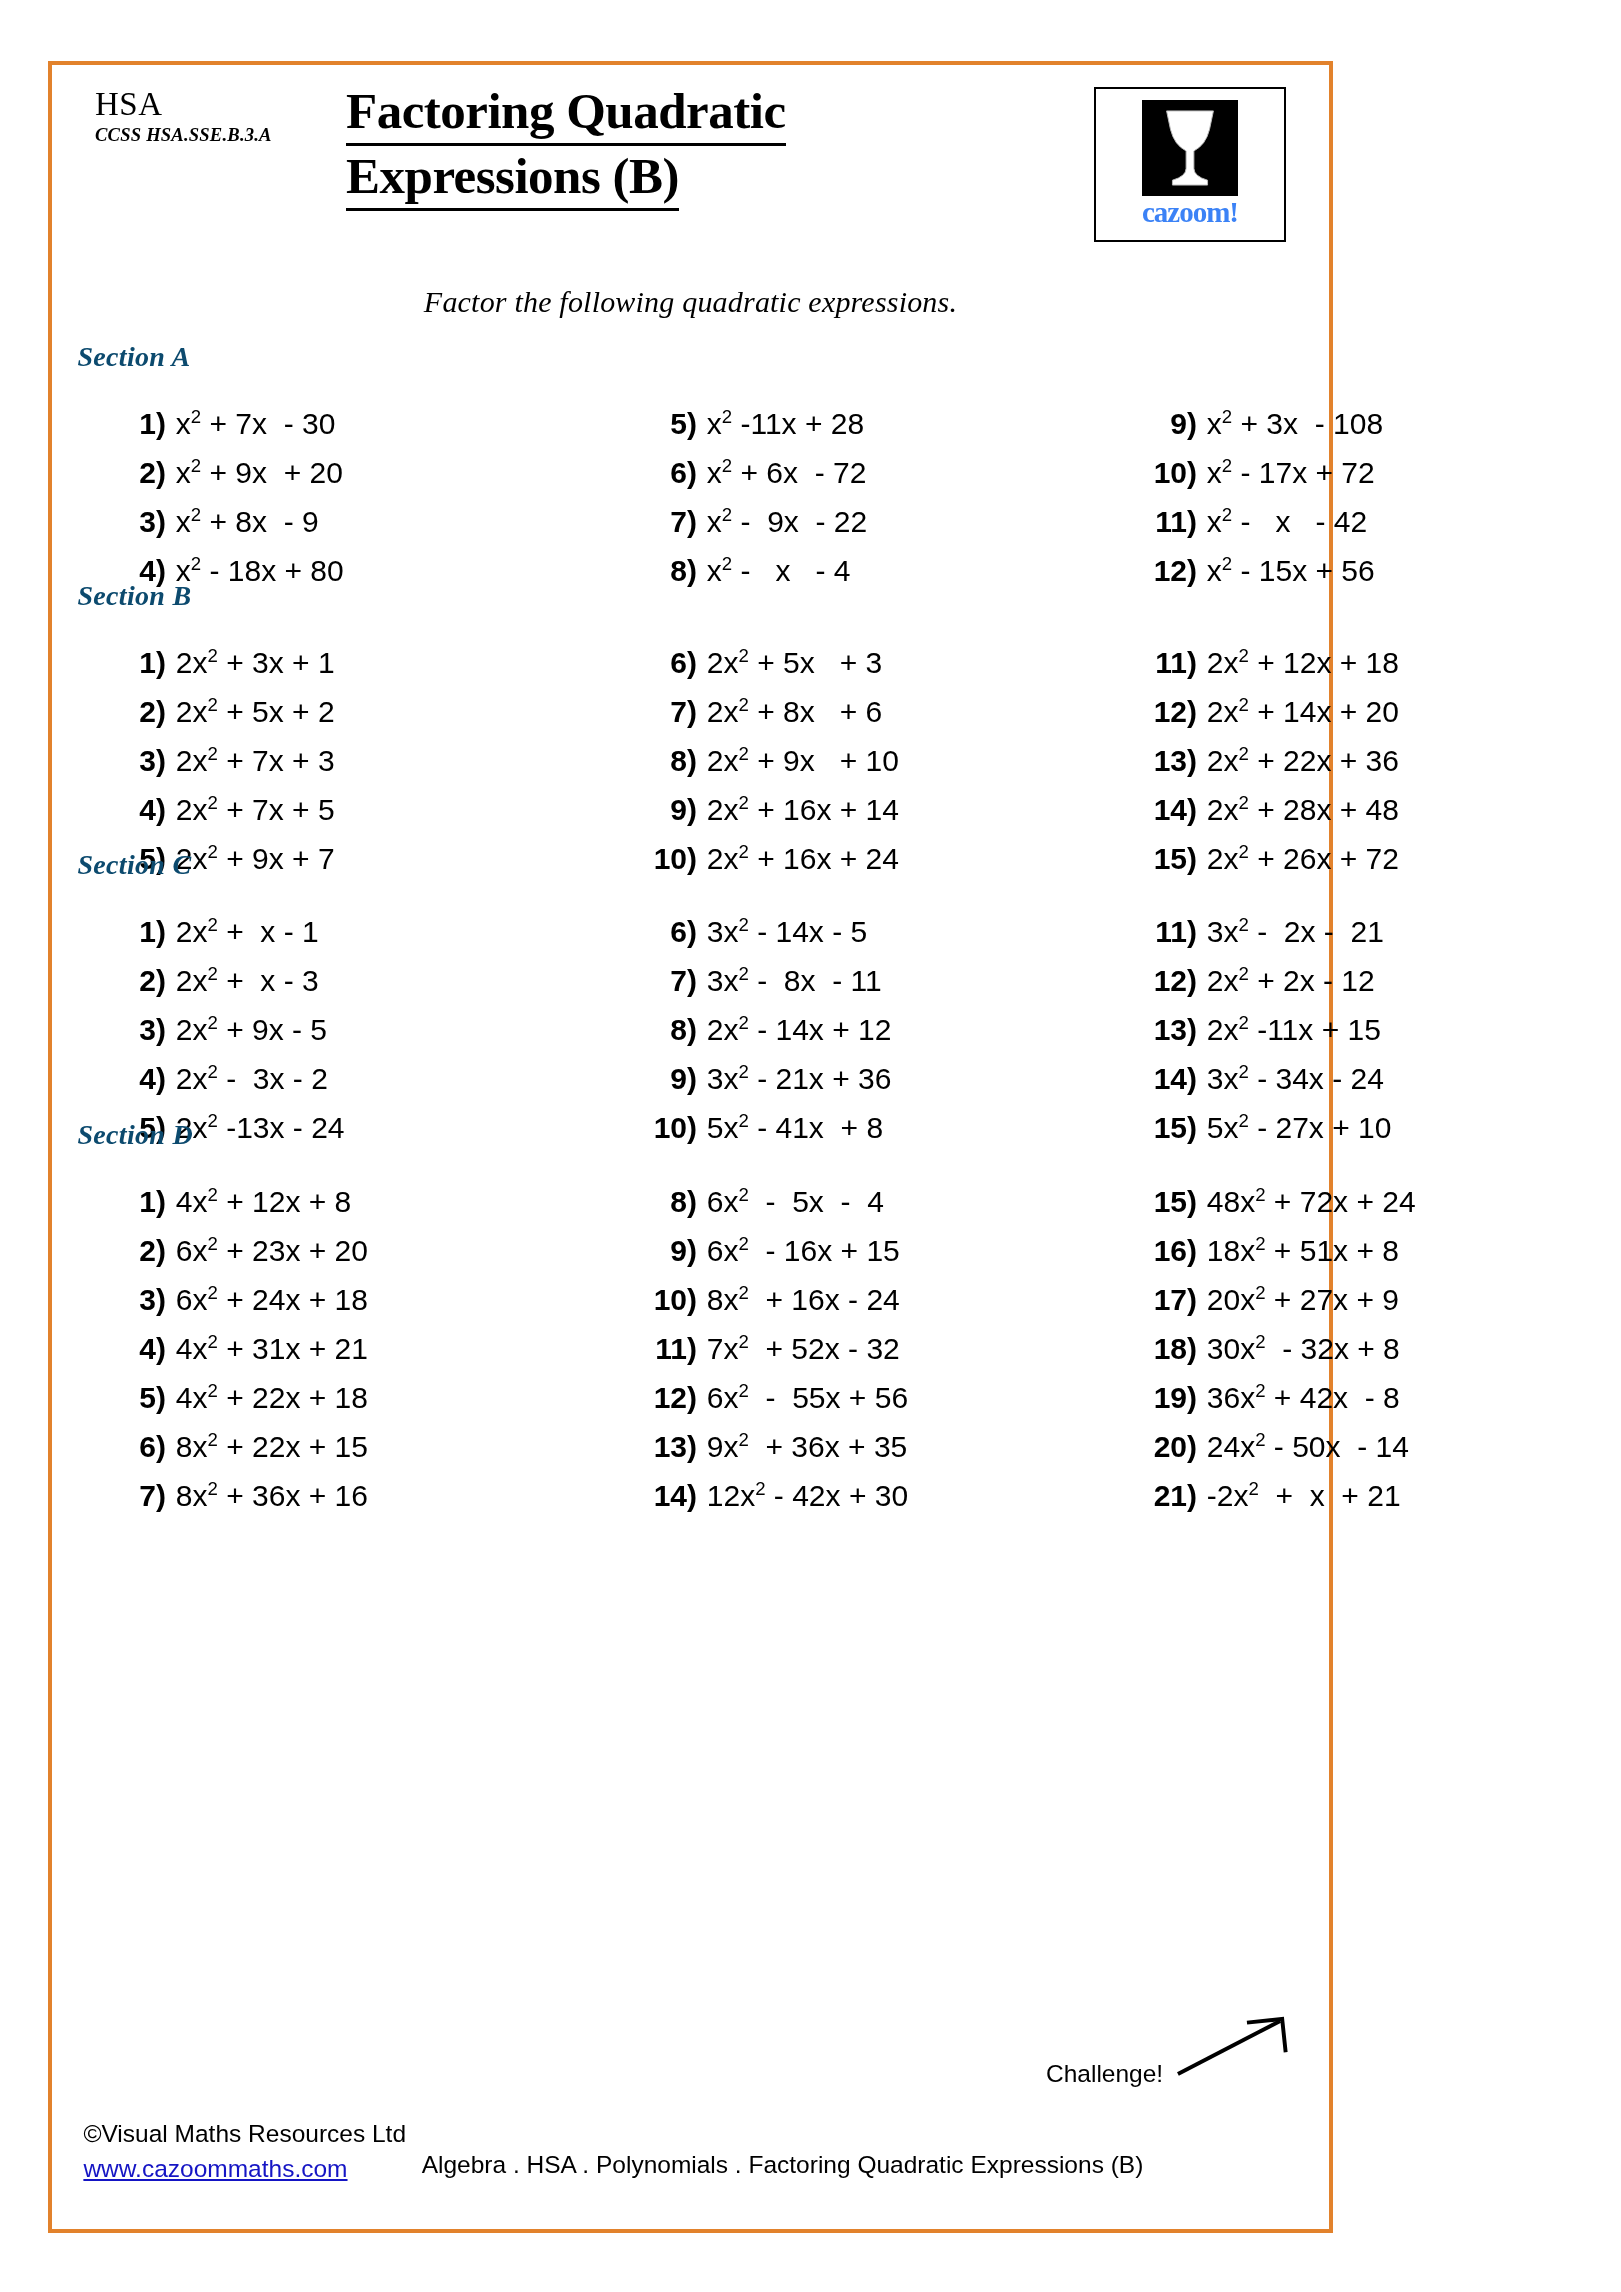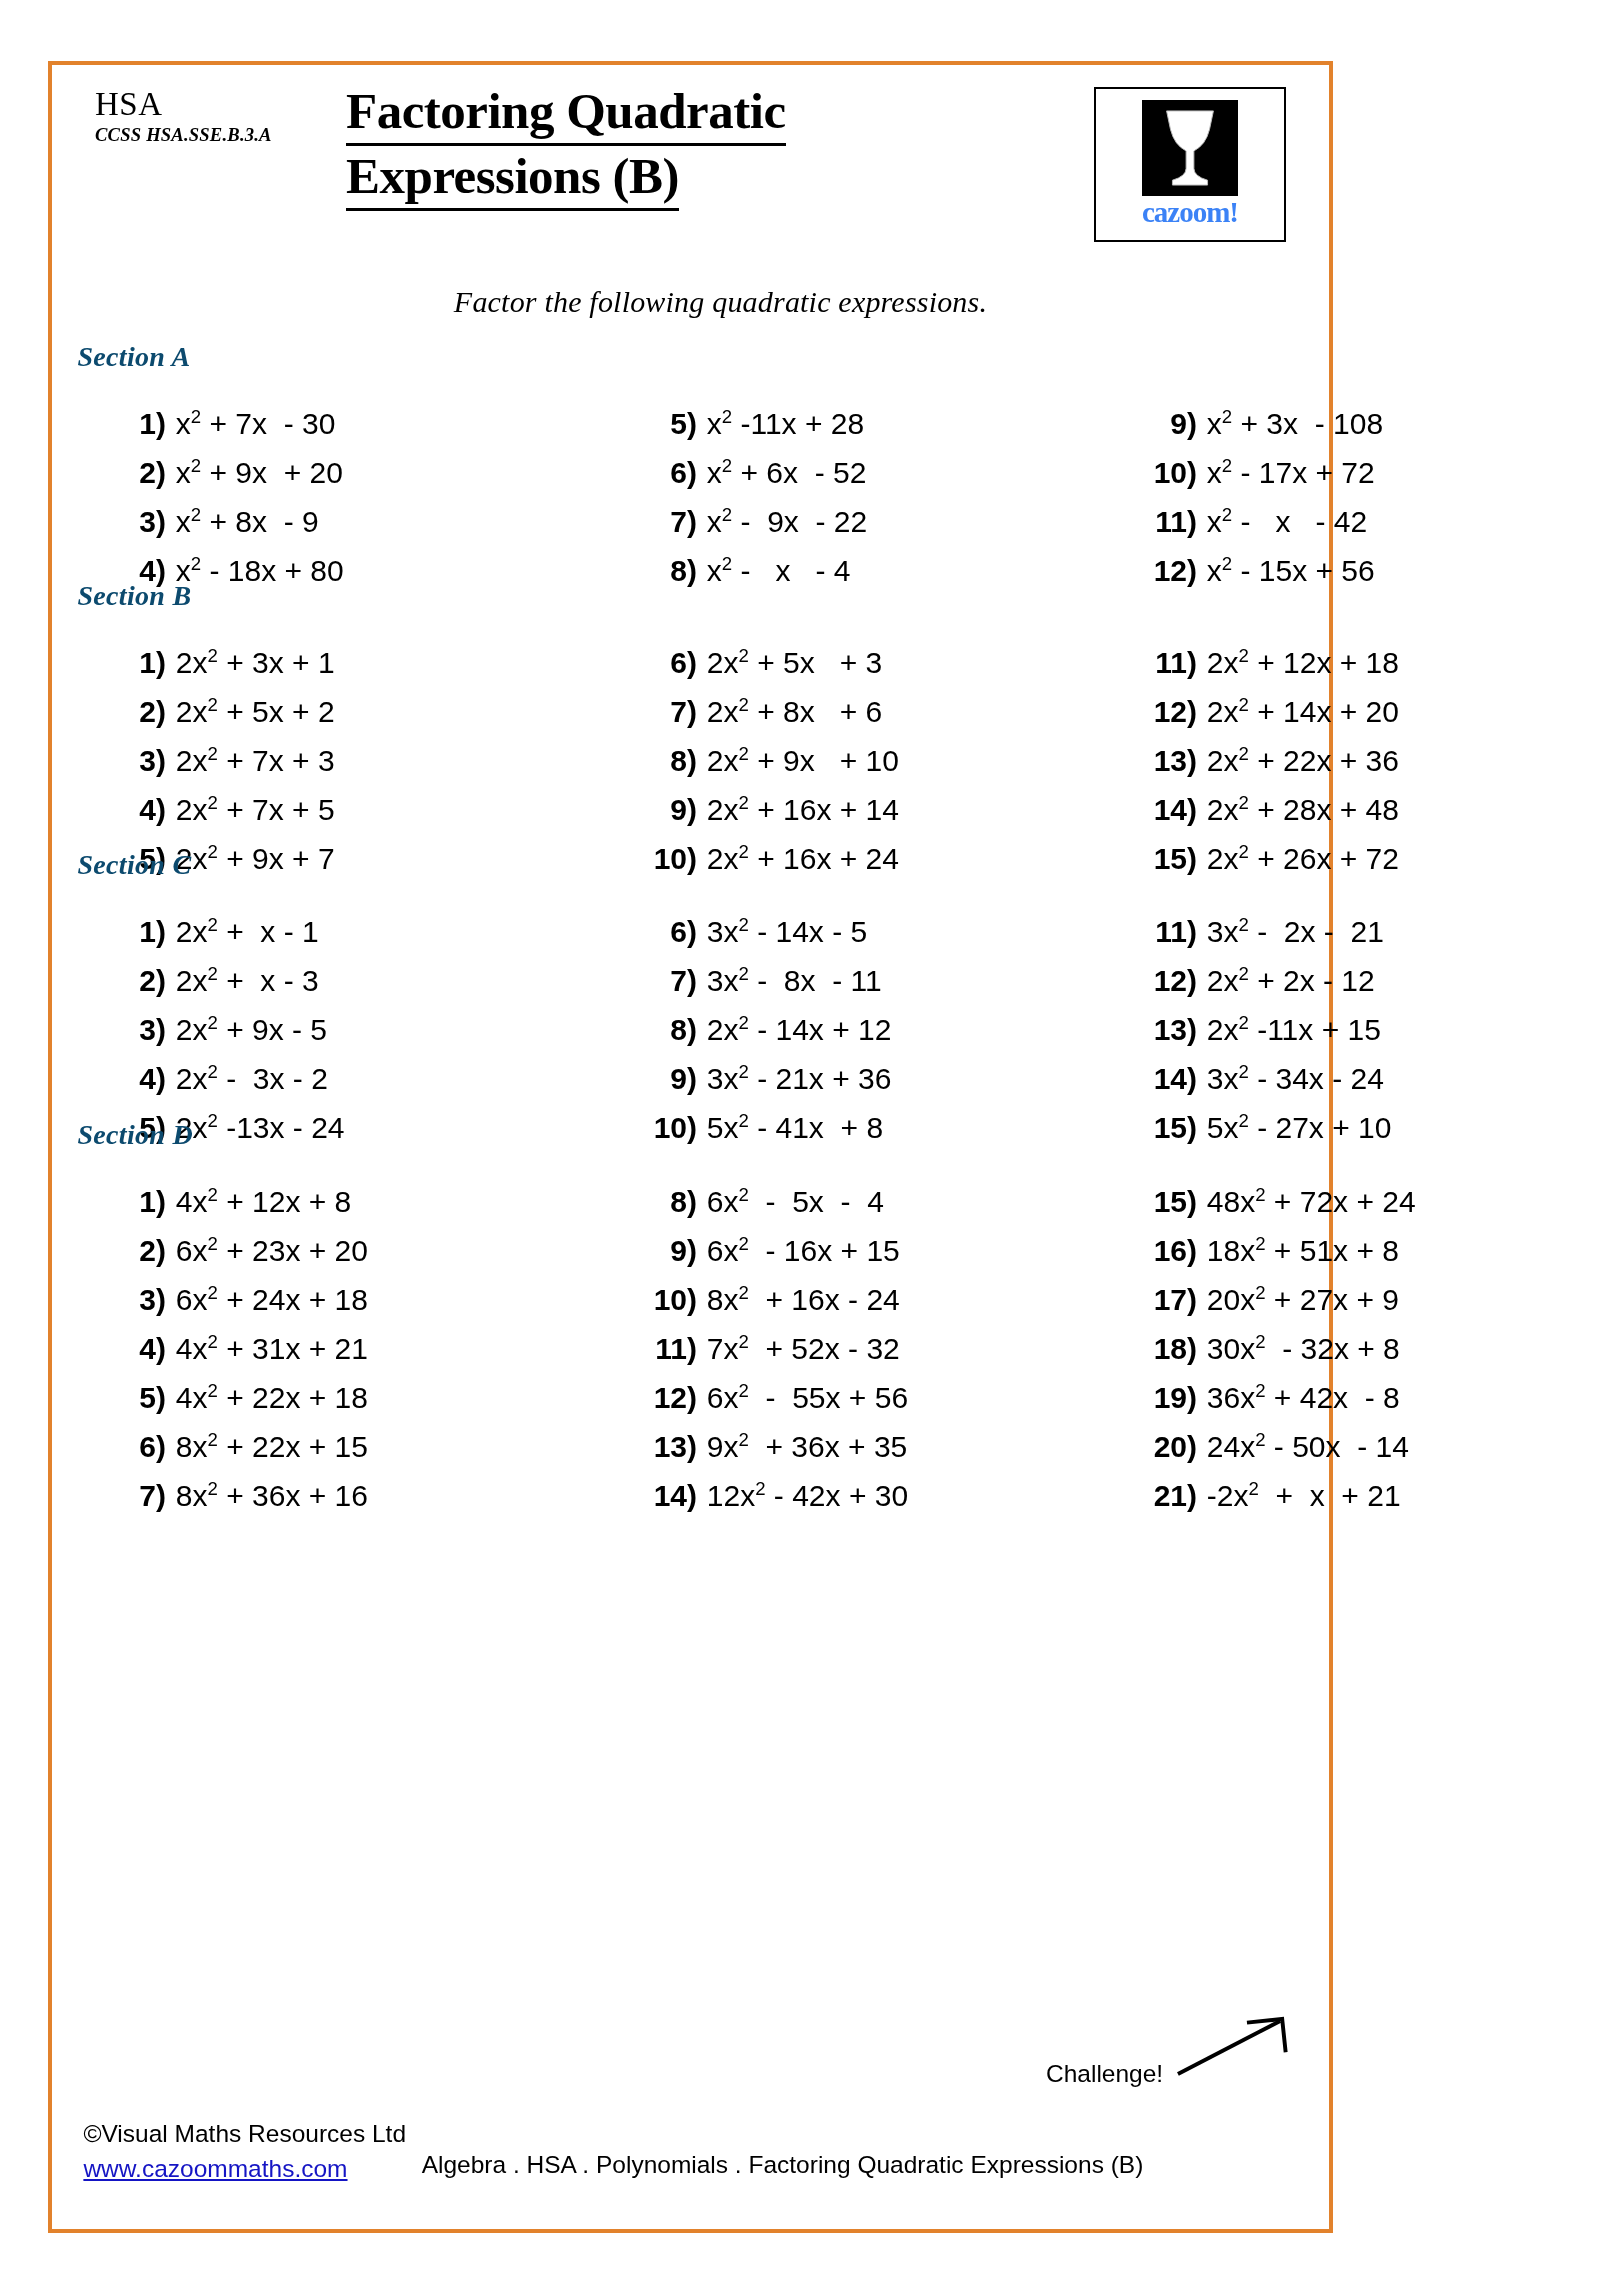--- a/index.html
+++ b/index.html
@@ -119,21 +119,20 @@
     position: absolute;
     left: 0;
     top: 220px;
     width: 100%;
     text-align: center;
     font-family: "Liberation Serif", serif;
     font-style: italic;
     font-size: 30px;
     color: #000;
     letter-spacing: 0.2px;
-    margin-left: 30px;
   }
 
   
   .section {
     position: absolute;
     left: 0;
     width: 100%;
   }
   .section-title {
     font-family: "Liberation Serif", serif;
@@ -268,21 +267,21 @@
         <div class="section-title">Section A</div>
         <div class="qcols">
           <div class="qcol c1">
             <div class="qrow"><span class="qnum">1)</span><span class="qexp"><span>x</span><sup>2</sup><span> + 7x  - 30</span></span></div>
             <div class="qrow"><span class="qnum">2)</span><span class="qexp"><span>x</span><sup>2</sup><span> + 9x  + 20</span></span></div>
             <div class="qrow"><span class="qnum">3)</span><span class="qexp"><span>x</span><sup>2</sup><span> + 8x  - 9</span></span></div>
             <div class="qrow"><span class="qnum">4)</span><span class="qexp"><span>x</span><sup>2</sup><span> - 18x + 80</span></span></div>
           </div>
           <div class="qcol c2">
             <div class="qrow"><span class="qnum">5)</span><span class="qexp"><span>x</span><sup>2</sup><span> -11x + 28</span></span></div>
-            <div class="qrow"><span class="qnum">6)</span><span class="qexp"><span>x</span><sup>2</sup><span> + 6x  - 52</span></span></div>
+            <div class="qrow"><span class="qnum">6)</span><span class="qexp"><span>x</span><sup>2</sup><span> + 6x  - 72</span></span></div>
             <div class="qrow"><span class="qnum">7)</span><span class="qexp"><span>x</span><sup>2</sup><span> -  9x  - 22</span></span></div>
             <div class="qrow"><span class="qnum">8)</span><span class="qexp"><span>x</span><sup>2</sup><span> -   x   - 4</span></span></div>
           </div>
           <div class="qcol c3">
             <div class="qrow"><span class="qnum">9)</span><span class="qexp"><span>x</span><sup>2</sup><span> + 3x  - 108</span></span></div>
             <div class="qrow"><span class="qnum">10)</span><span class="qexp"><span>x</span><sup>2</sup><span> - 17x + 72</span></span></div>
             <div class="qrow"><span class="qnum">11)</span><span class="qexp"><span>x</span><sup>2</sup><span> -   x   - 42</span></span></div>
             <div class="qrow"><span class="qnum">12)</span><span class="qexp"><span>x</span><sup>2</sup><span> - 15x + 56</span></span></div>
           </div>
         </div>

